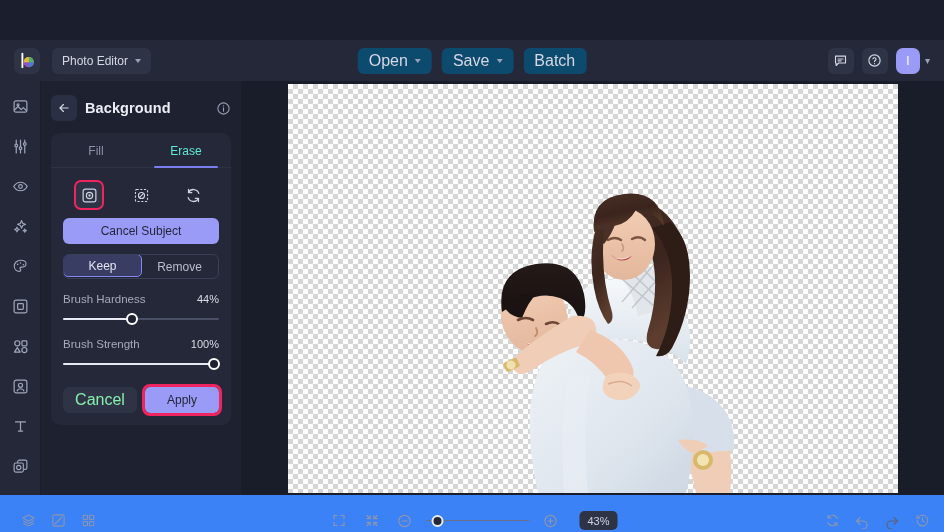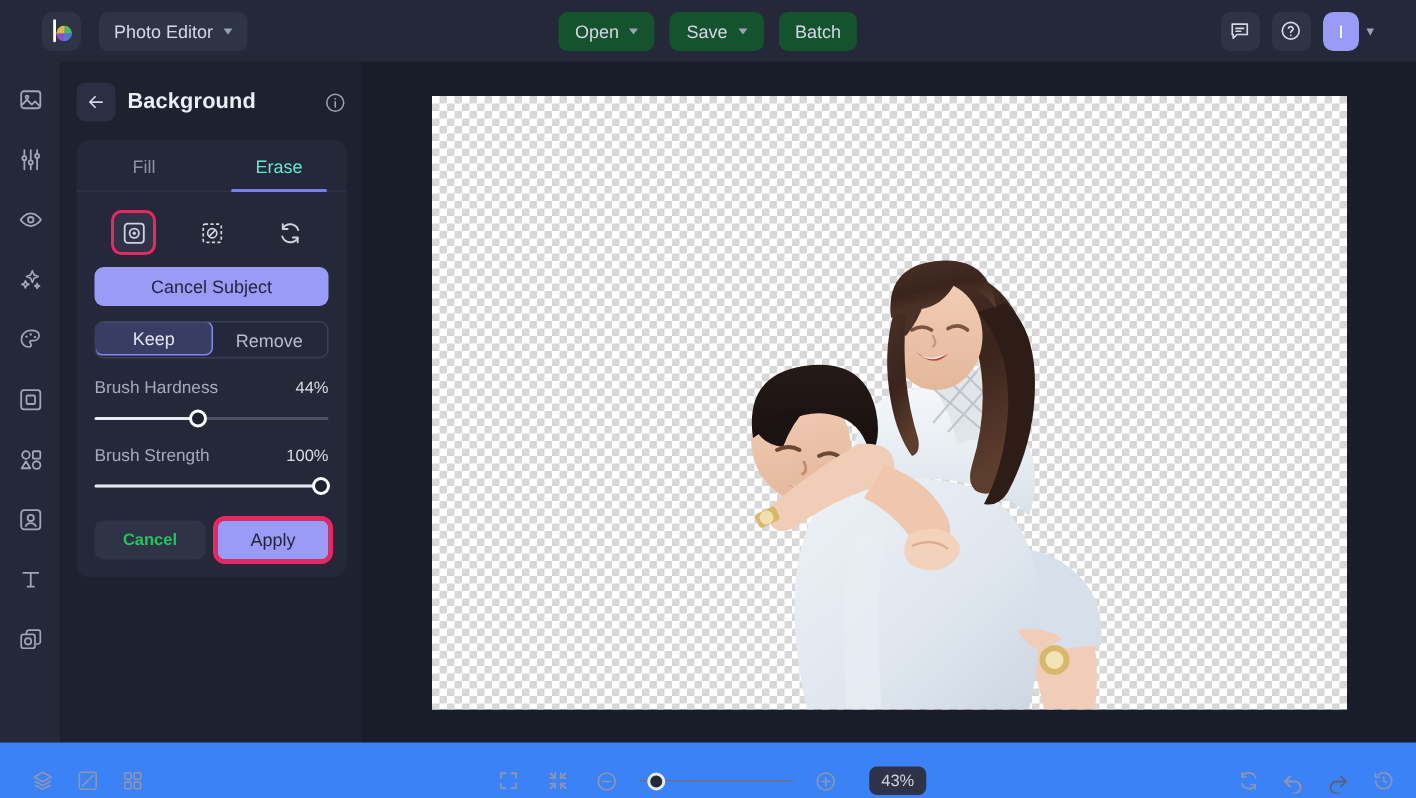--- a/index.html
+++ b/index.html
@@ -18,23 +18,24 @@
     flex-direction: column;
   }
 
   
   .topbar {
     height: 41px;
     min-height: 41px;
     background: #252839;
     display: flex;
     align-items: center;
-    padding: 0 24px;
+    padding: 0 10px;
     position: relative;
     z-index: 20;
+    margin-top: 40px;
   }
   .logo-btn {
     width: 26px; height: 26px;
     border-radius: 7px;
     background: #2f3346;
     display: flex; align-items: center; justify-content: center;
     margin-left: 4px;
   }
   .logo-wheel {
     width: 17px; height: 17px;
@@ -55,23 +56,23 @@
     left: 50%;
     transform: translateX(-50%);
     display: flex;
     gap: 10px;
     align-items: center;
   }
   .tb-btn {
     height: 26px;
     padding: 0 11px;
     border-radius: 6px;
-    background: #14532d;
+    background: #0c4a6e;
     color: #d5d8e4;
-    font-size: 12px;
+    font-size: 16px;
     display: flex; align-items: center; gap: 7px;
     border: none;
     font-family: inherit;
     cursor: pointer;
   }
   .caret {
     width: 0; height: 0;
     border-left: 3.5px solid transparent;
     border-right: 3.5px solid transparent;
     border-top: 4px solid #9ba1b8;
@@ -300,26 +301,25 @@
     display: flex;
     gap: 8px;
     margin: 4px 12px 0 12px;
     align-items: center;
   }
   .ghost-btn {
     flex: 1;
     height: 26px;
     border-radius: 6px;
     background: #2f3346;
-    color: #22c55e;
-    font-size: 11px;
+    color: #86efac;
+    font-size: 16px;
     border: none;
     font-family: inherit;
     cursor: pointer;
-    font-weight: bold;
   }
   .apply-btn {
     flex: 1;
     height: 26px;
     border-radius: 5px;
     background: #9a9bf7;
     color: #23263a;
     font-size: 12px;
     border: none;
     font-family: inherit;

